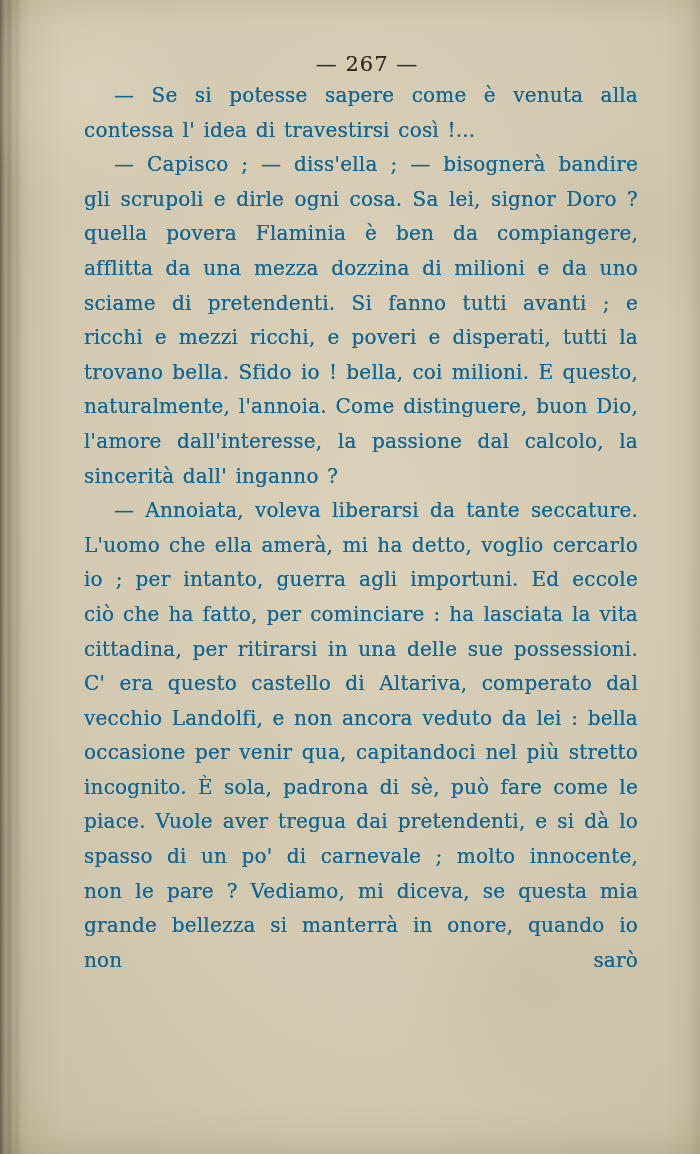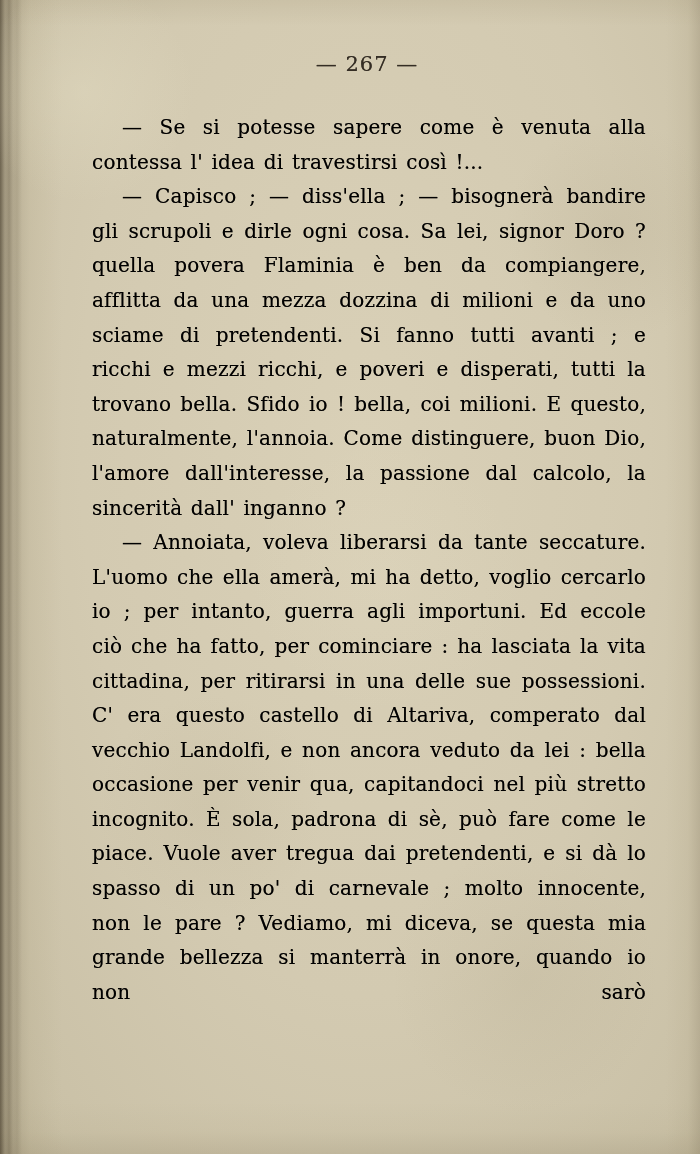--- a/index.html
+++ b/index.html
@@ -67,30 +67,29 @@
     width: 100%;
     text-align: center;
     font-size: 21px;
     letter-spacing: 1px;
     color: #342d24;
     text-shadow: 0 0 0.4px rgba(52,45,36,0.65);
   }
   .text-block {
     position: absolute;
     left: 84px;
-    top: 110px;
+    top: 78px;
     width: 554px;
-    color: #000000;
+    color: #0369a1;
     font-size: 20px;
     line-height: 34.6px;
     text-align: justify;
     word-spacing: 2px;
     letter-spacing: 0.2px;
     text-shadow: 0 0 0.4px rgba(52,45,36,0.65);
-    margin-left: 8px;
   }
   .text-block p {
     margin: 0;
     text-indent: 30px;
   }
   .text-block p.continues {
     text-align-last: justify;
   }
 </style>
 </head>

